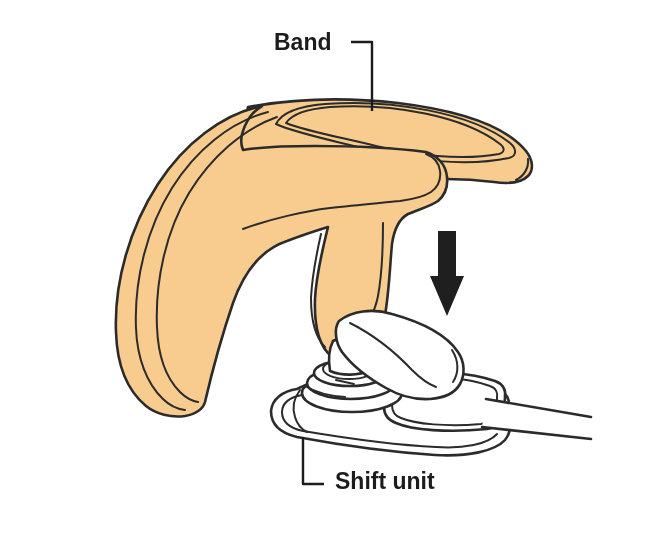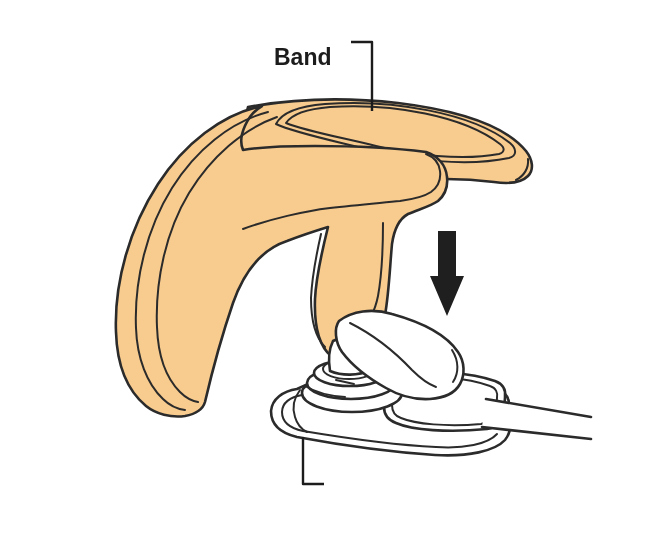--- a/index.html
+++ b/index.html
@@ -20,21 +20,21 @@
   .stage svg{position:absolute;left:0;top:0;}
   .diagram-label{
     position:absolute;
     font-family:"Liberation Sans",sans-serif;
     font-weight:700;
     font-size:23px;
     color:var(--label-text);
     white-space:nowrap;
     line-height:1;
   }
-  .label-band{left:274px;top:46px;}
+  .label-band{left:274px;top:31px;}
   .label-shift-unit{left:335px;top:470px;}
   .band-fill{fill:var(--band-fill);stroke:var(--outline);stroke-width:2.6;stroke-linejoin:round;}
   .white-fill{fill:var(--unit-fill);stroke:var(--outline);stroke-width:2.6;stroke-linejoin:round;}
   .line{fill:none;stroke:var(--outline);stroke-width:2;stroke-linecap:round;stroke-linejoin:round;}
   .line-bold{fill:none;stroke:var(--outline);stroke-width:2.6;stroke-linecap:round;stroke-linejoin:round;}
   .leader{fill:none;stroke:var(--label-text);stroke-width:2.4;stroke-linejoin:round;stroke-linecap:butt;}
   .arrow-fill{fill:var(--arrow);stroke:none;}
 </style>
 </head>
 <body>
@@ -141,13 +141,14 @@
       <path class="line" d="M 350,323 C 372,334 395,352 412,370 C 420,378 428,384 436,387"></path>
       <path class="line" d="M 452,350 C 459,361 459,373 453,382"></path>
     </g>
 
     <path class="leader" d="M 351,42 L 372,42 L 372,111"></path>
     <path class="leader" d="M 303,437 L 303,484 L 324,484"></path>
   </svg>
 
   <div class="diagram-label label-band">Band</div>
 
+  <div class="diagram-label label-shift-unit">Shift unit</div>
 </div>
 
 </body></html>

